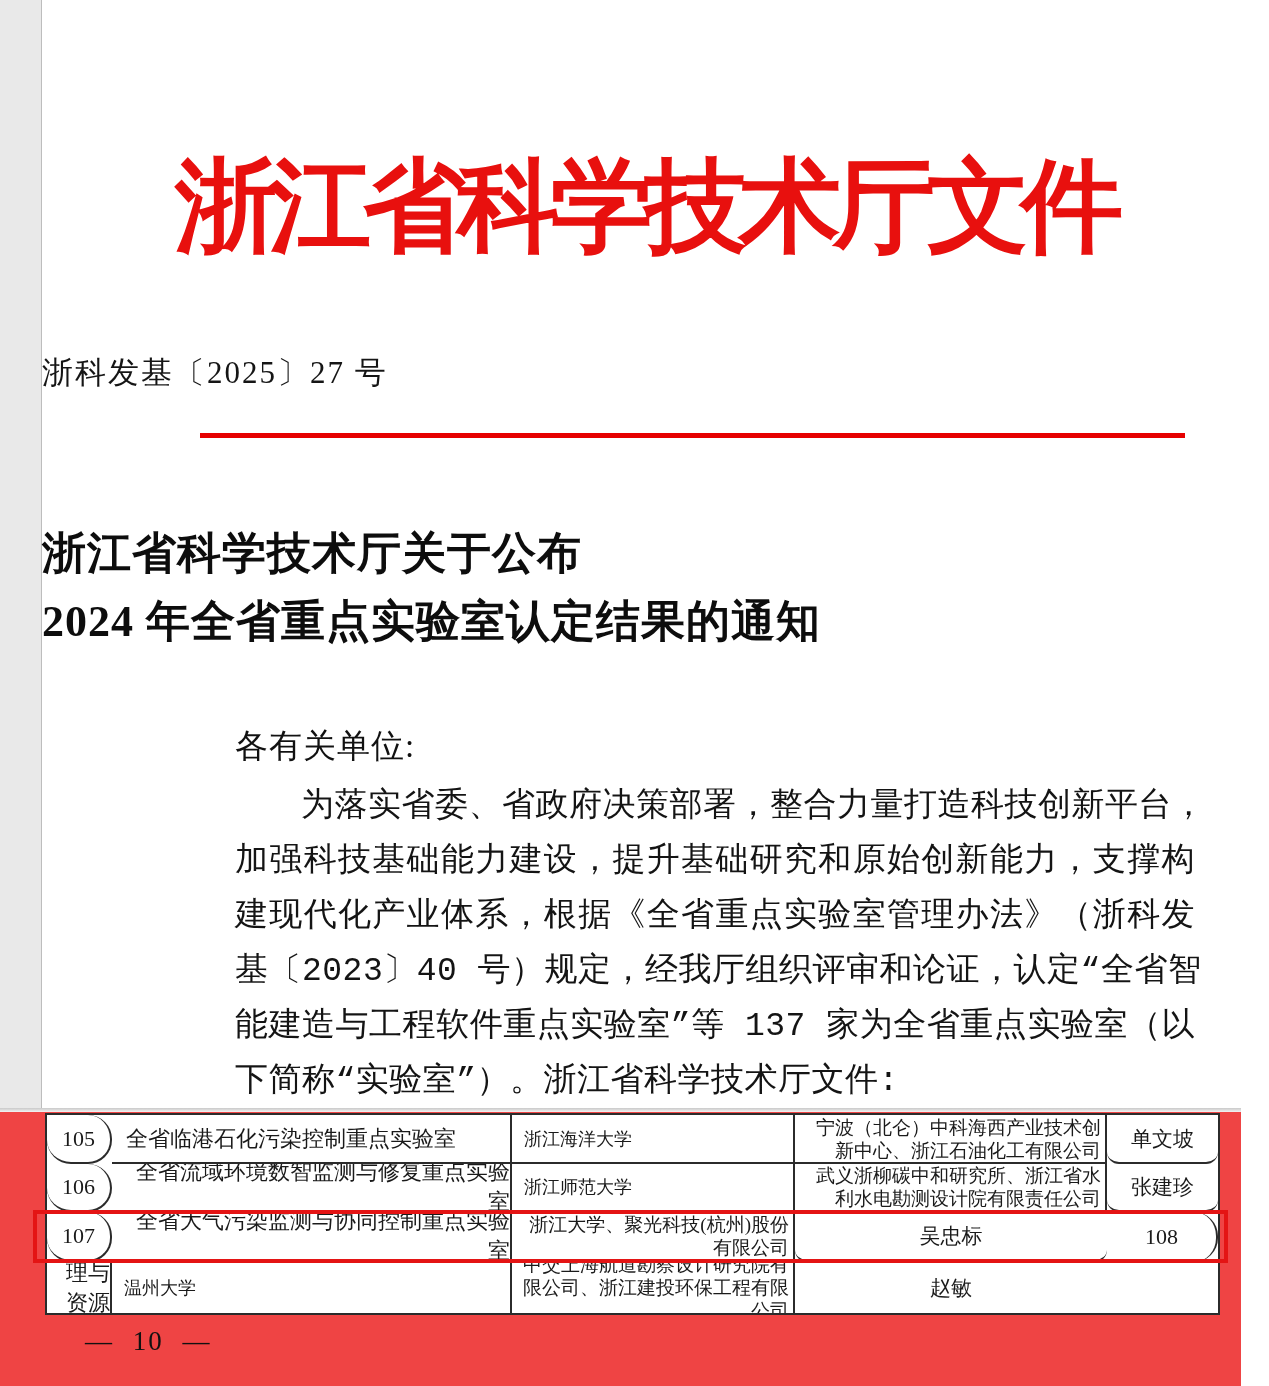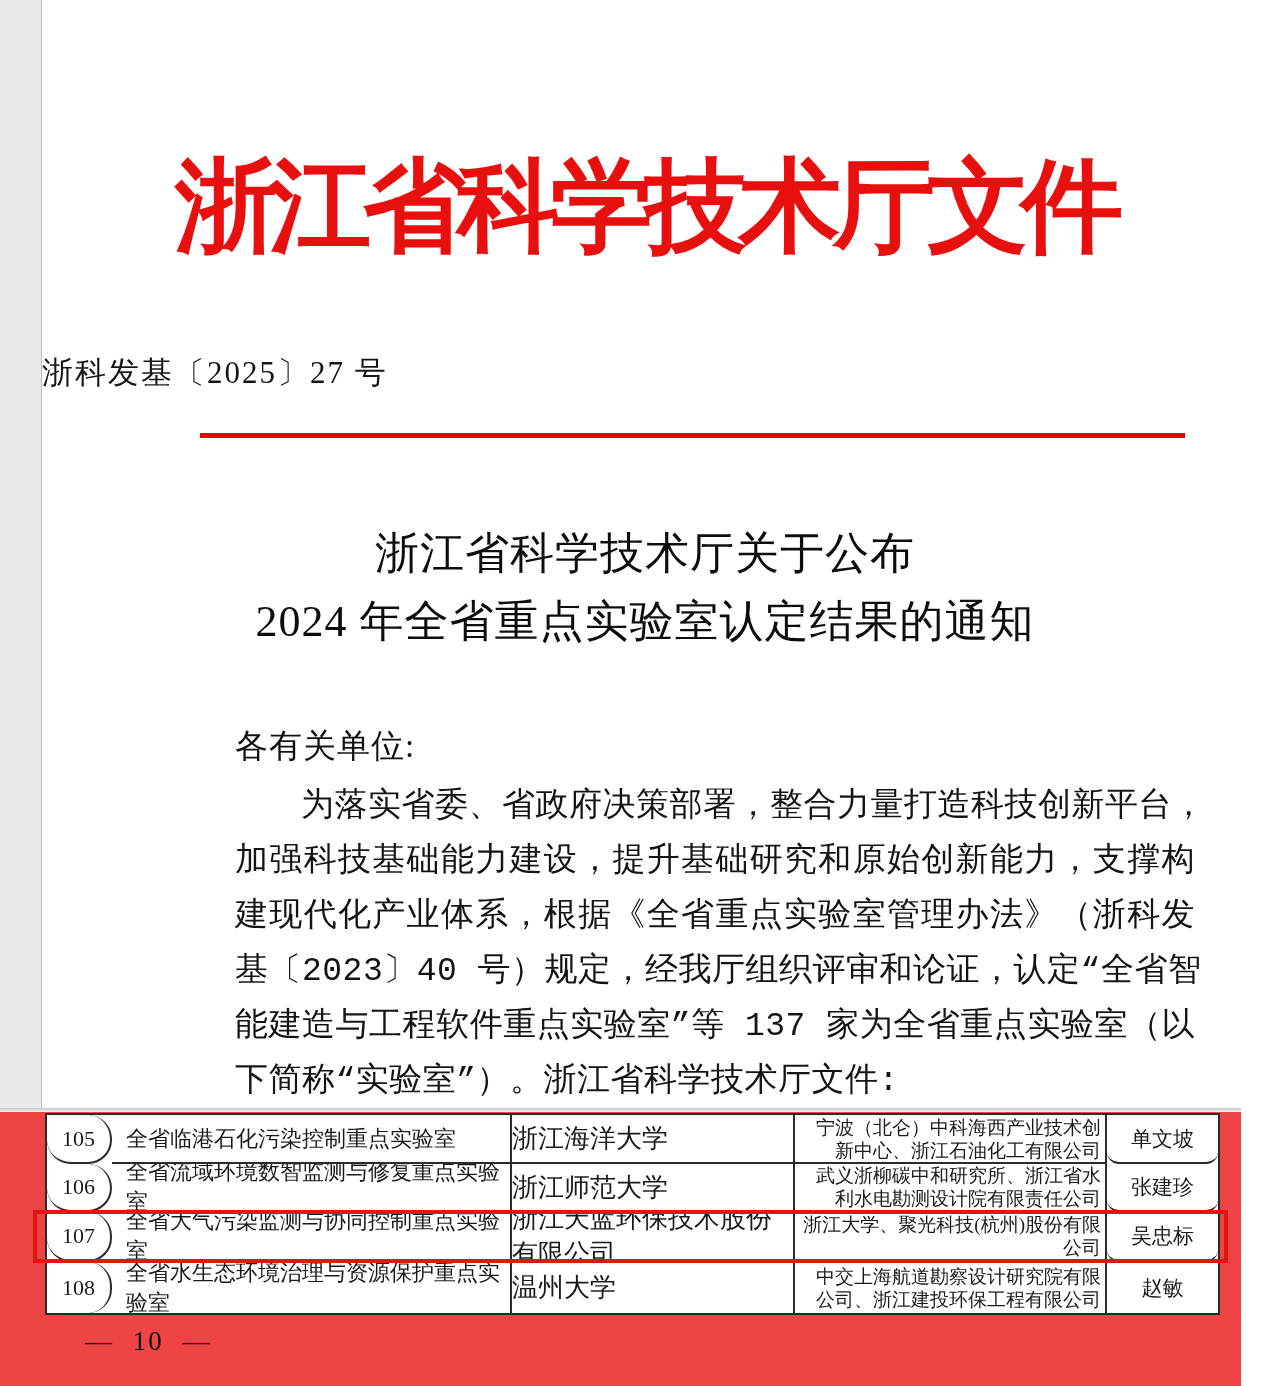--- a/index.html
+++ b/index.html
@@ -29,21 +29,21 @@
   .doc-number {
     position:absolute; left:0; top:352px; width:100%;
     text-align:left; font-size:31px; letter-spacing:2px; color:#151515;
   }
   .red-rule {
     position:absolute; left:158px; top:433px; width:985px; height:5px;
     background:#e60000;
   }
   .notice-title {
     position:absolute; left:0; top:520px; width:100%;
-    text-align:center; font-size:44px; font-weight:400;
+    text-align:left; font-size:44px; font-weight:700;
     line-height:68px; letter-spacing:1px; color:#0d0d0d;
   }
   .addressee {
     position:absolute; left:193px; top:724px;
     font-size:33px; letter-spacing:1px;
   }
   .body-block {
     position:absolute; left:193px; top:779px; width:960px;
     font-size:33px; color:#141414;
   }
@@ -69,26 +69,27 @@
     grid-template-columns:65px 400px 283px 312px 111px;
     grid-template-rows:49px 48px 50px 51px;
     border:2px solid #2b2b2b;
     background:#ffffff;
     font-size:22px; color:#1a1a1a;
   }
   .cell {
     border-right:2px solid #2b2b2b; border-bottom:2px solid #2b2b2b;
     display:flex; align-items:center; box-sizing:border-box;
     overflow:hidden;
+    text-align:right;
   }
   .cell.col-last { border-right:none; }
   .cell.row-last { border-bottom:none; }
   .cell.center { justify-content:center; text-align:center;border-radius:24px; }
   .cell.lab { padding-left:14px; }
-  .cell.host { font-size:26px; }
+  .cell.host { padding-left:12px; font-size:18px; }
   .cell.partners {
     padding:2px 4px 2px 8px; font-size:19px; line-height:23px;
     text-align:right;
   }
   .cell.director { font-size:21px; justify-content:center;border-radius:12px; }
 
   .highlight-box {
     position:absolute; left:33px; top:1210px; width:1195px; height:53px;
     border:4px solid #e41414; box-sizing:border-box;
     pointer-events:none; background:transparent;
@@ -142,21 +143,20 @@
     <div class="cell director col-last">单文坡</div>
 
     <div class="cell center">106</div>
     <div class="cell lab">全省流域环境数智监测与修复重点实验室</div>
     <div class="cell host">浙江师范大学</div>
     <div class="cell partners">武义浙柳碳中和研究所、浙江省水利水电勘测设计院有限责任公司</div>
     <div class="cell director col-last">张建珍</div>
 
     <div class="cell center">107</div>
     <div class="cell lab">全省大气污染监测与协同控制重点实验室</div>
-    <div class="cell host">浙江天蓝环保技术股份有限公司</div>
     <div class="cell partners">浙江大学、聚光科技(杭州)股份有限公司</div>
     <div class="cell director col-last">吴忠标</div>
 
     <div class="cell center row-last">108</div>
     <div class="cell lab row-last">全省水生态环境治理与资源保护重点实验室</div>
     <div class="cell host row-last">温州大学</div>
     <div class="cell partners row-last">中交上海航道勘察设计研究院有限公司、浙江建投环保工程有限公司</div>
     <div class="cell director col-last row-last">赵敏</div>
   </div>
 

